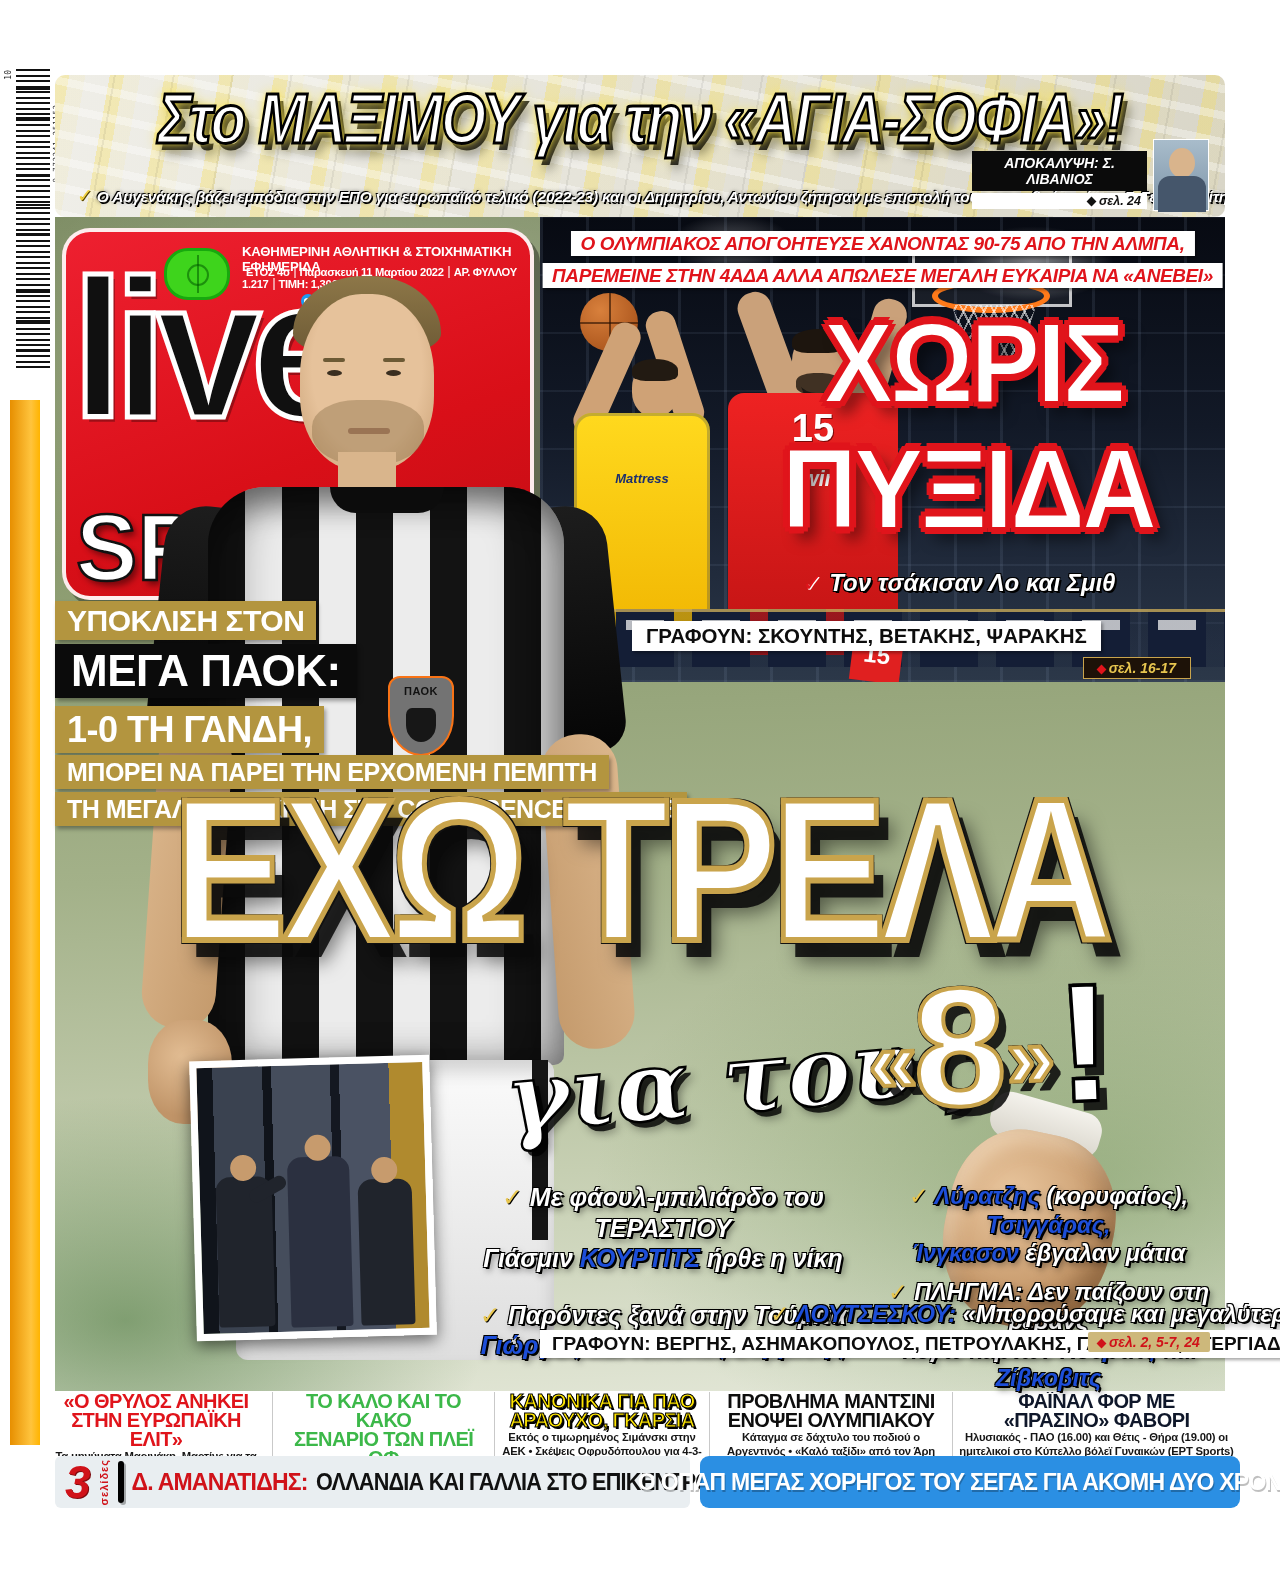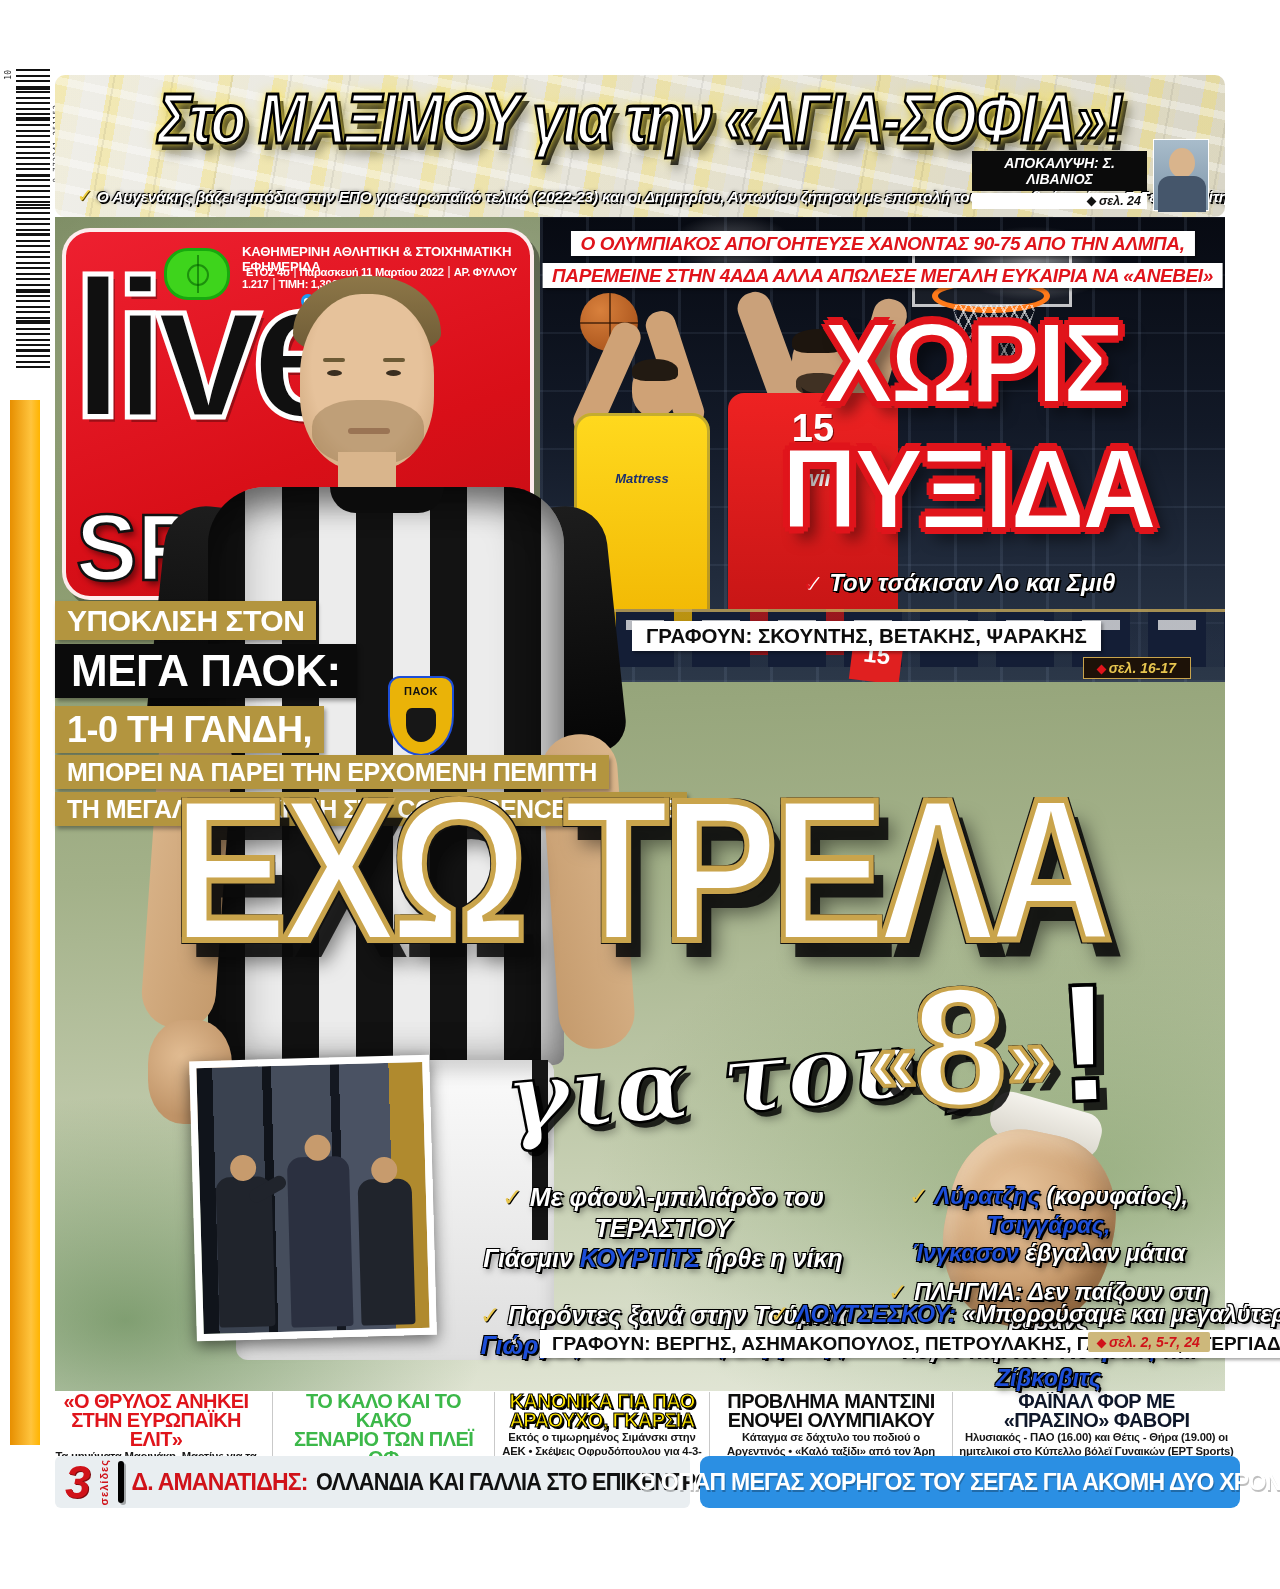--- a/index.html
+++ b/index.html
@@ -112,21 +112,21 @@
   .p-torso { left:208px; top:487px; width:356px; height:578px;
     background:repeating-linear-gradient(90deg,#131313 0 37px,#ececec 37px 74px);
     border-radius:58px 58px 10px 10px;
     box-shadow:inset 0 18px 30px rgba(0,0,0,.35), inset -32px 0 42px rgba(0,0,0,.28), inset 32px 0 42px rgba(0,0,0,.28); }
   .p-collar { left:330px; top:487px; width:114px; height:26px; background:#0c0c0c; border-radius:0 0 44px 44px; }
   .p-sleeve.l { left:156px; top:506px; width:88px; height:238px; background:linear-gradient(#1d1d1d,#050505); border-radius:42px 20px 22px 30px; transform:rotate(6deg); }
   .p-sleeve.r { left:528px; top:506px; width:88px; height:248px; background:linear-gradient(#1d1d1d,#050505); border-radius:20px 42px 30px 22px; transform:rotate(-6deg); }
   .p-arm.l { left:150px; top:724px; width:74px; height:305px; background:linear-gradient(100deg,#dcb78d,#c49a6c); border-radius:36px; transform:rotate(4deg); }
   .p-arm.r { left:550px; top:734px; width:76px; height:315px; background:linear-gradient(260deg,#dcb78d,#c49a6c); border-radius:36px; transform:rotate(-4deg); }
   .p-fist.l { left:148px; top:1020px; width:84px; height:104px; background:radial-gradient(circle at 40% 35%,#e2bd93,#c09468 70%); border-radius:42%; }
-  .p-crest { left:388px; top:676px; width:66px; height:80px; background:#eab308; border:2px solid #1d4ed8; border-radius:12px 12px 50% 50%; text-align:center; }
+  .p-crest { left:388px; top:676px; width:66px; height:80px; background:#737373; border:2px solid #f97316; border-radius:12px 12px 50% 50%; text-align:center; }
   .p-crest .crest-txt { position:static; display:block; margin-top:7px; font-size:11px; font-weight:bold; color:#111; letter-spacing:.5px; }
   .p-crest::after { content:""; position:absolute; left:50%; top:30px; width:30px; height:34px; margin-left:-15px; background:#171717; border-radius:20% 20% 50% 50%; }
   .p-shorts { left:236px; top:1060px; width:318px; height:300px; background:linear-gradient(#fbfbfb,#dedede); border-radius:12px; box-shadow:inset 0 12px 18px rgba(0,0,0,.16); }
   .p-shorts::before,.p-shorts::after { content:""; position:absolute; top:0; bottom:40%; width:16px; background:#151515; }
   .p-shorts::before { left:6px; } .p-shorts::after { right:6px; }
   .p-fist.r { left:945px; top:1132px; width:168px; height:196px;
     background:radial-gradient(circle at 35% 35%,#e9c69e,#c89b6d 58%,#a87b4e);
     border-radius:40% 44% 46% 46%; transform:rotate(12deg);
     box-shadow:inset -14px -16px 26px rgba(90,55,25,.45), inset 10px 12px 18px rgba(255,240,215,.5); }
   .p-tape { left:990px; top:1102px; width:112px; height:46px; background:linear-gradient(#f4f2ec,#d8d4ca); border-radius:18px; transform:rotate(16deg); }

